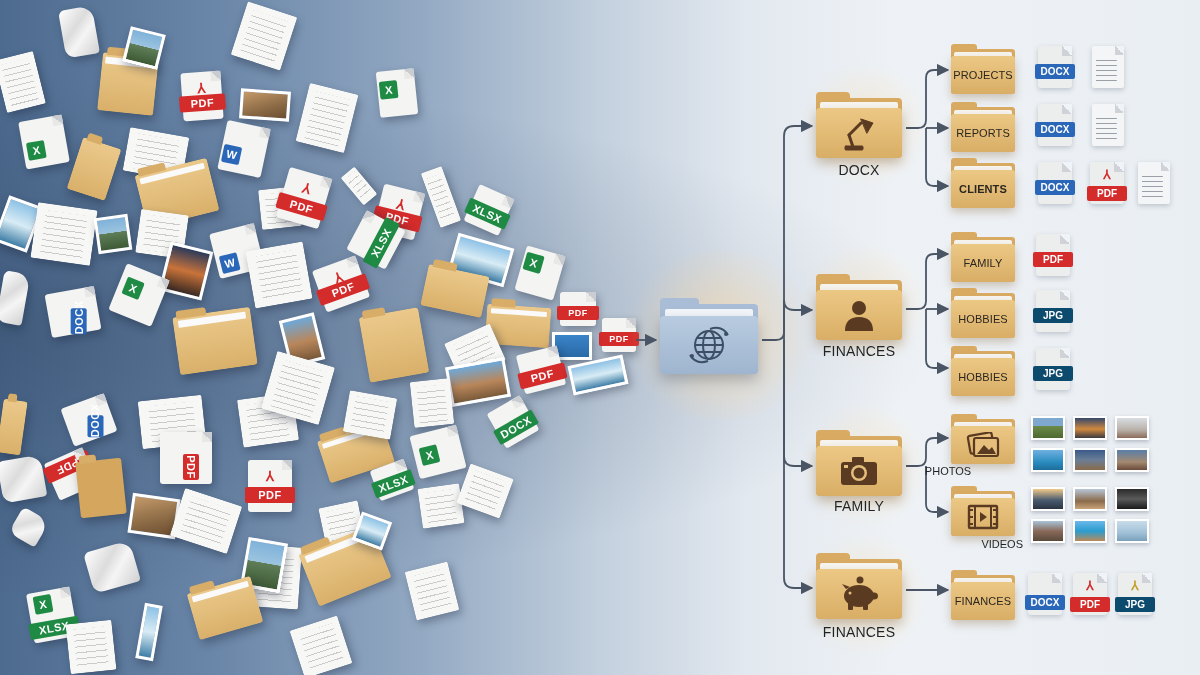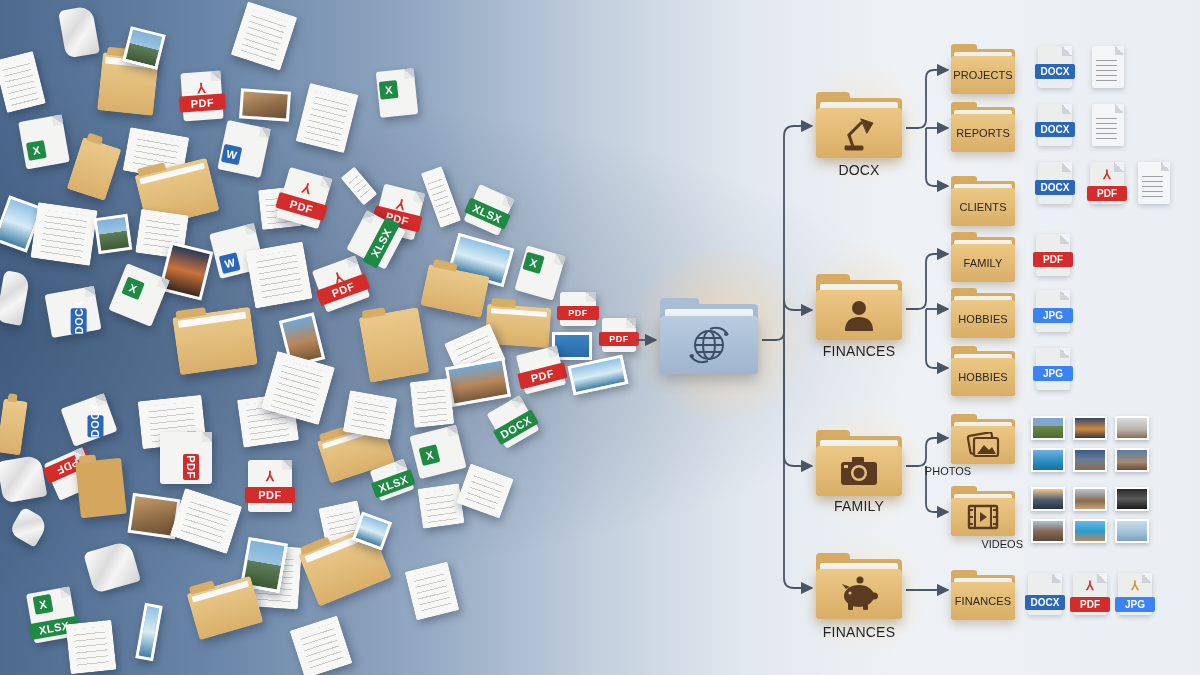--- a/index.html
+++ b/index.html
@@ -43,21 +43,21 @@
     color: #fff; font-weight: bold; font-size: 11px; text-align: center;
     padding: 2px 0; border-radius: 2px; letter-spacing: 0.5px;
   }
   .doc .glyph {
     position: absolute; left: 0; right: 0; top: 12%;
     text-align: center; font-size: 14px; font-weight: bold;
   }
   .tag.pdf, .lbl.pdf { background: #d42b2b; }
   .tag.docx, .lbl.docx { background: #2a67b8; }
   .tag.xlsx, .lbl.xlsx { background: #1f8a44; }
-  .tag.jpg, .lbl.jpg { background: #3b82f6; }
+  .tag.jpg, .lbl.jpg { background: #0c4a6e; }
   .glyph.pdf { color: #d42b2b; }
   .badge {
     position: absolute; width: 18px; height: 18px; border-radius: 2px;
     color: #fff; font-size: 11px; font-weight: bold; text-align: center; line-height: 18px;
   }
   .badge.x { background: #1f8a44; }
   .badge.w { background: #2a67b8; }
   .photo {
     position: absolute; border: 3px solid #fff; box-shadow: 2px 4px 8px rgba(20,30,50,0.35);
   }
@@ -437,21 +437,21 @@
   <div class="tab"></div>
     <div class="back"></div>
     <div class="sheet"></div>
   <div class="front">REPORTS</div>
 </div>
 <div class="fileicon" style="left:1038px;top:104px;">
   <span class="lbl docx">DOCX</span>
 </div>
 <div class="textdoc" style="left:1092px;top:104px;"></div>
 
-<div class="sfolder" style="left:951px;top:176px;">
+<div class="sfolder" style="left:951px;top:158px;font-weight:bold;">
   <div class="tab"></div>
     <div class="back"></div>
     <div class="sheet"></div>
   <div class="front">CLIENTS</div>
 </div>
 <div class="fileicon" style="left:1038px;top:162px;">
   <span class="lbl docx">DOCX</span>
 </div>
 <div class="fileicon" style="left:1090px;top:162px;">
   <span class="acro" style="color:#d42b2b;">⅄</span>

